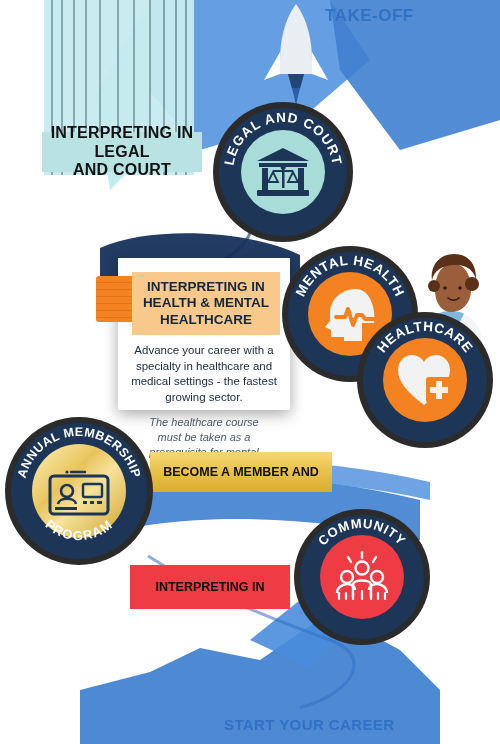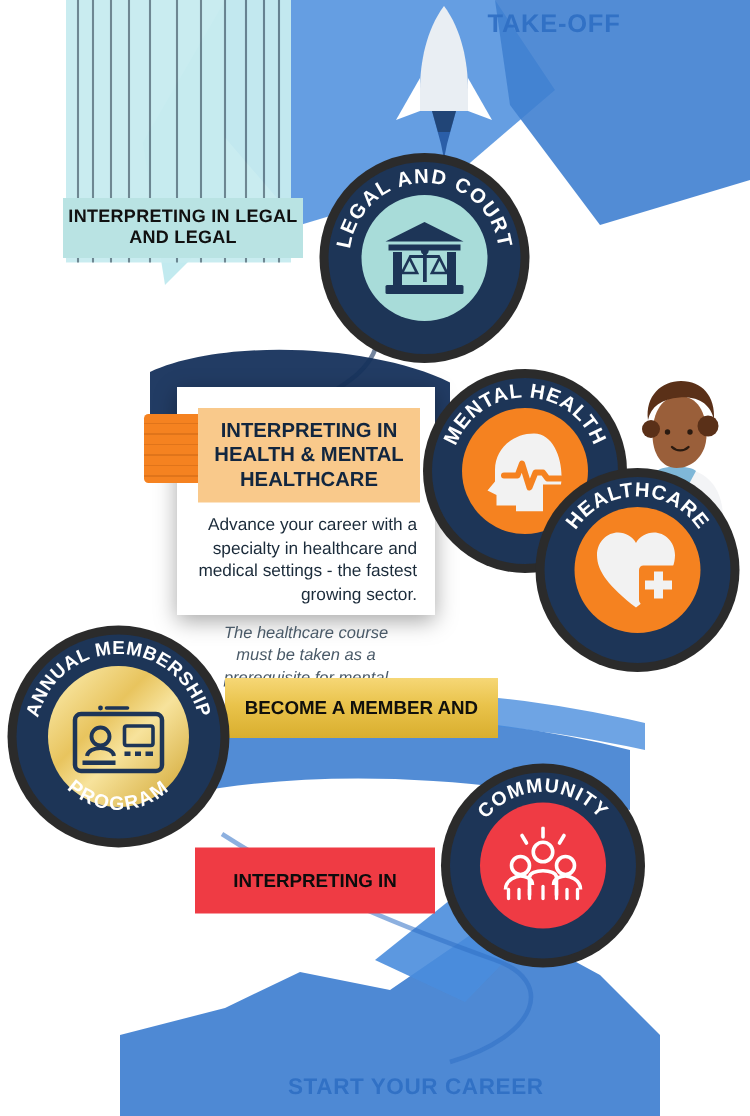--- a/index.html
+++ b/index.html
@@ -49,21 +49,21 @@
     display:flex;flex-direction:column;
     align-items:center;justify-content:center;
     text-align:center;
     font-weight:bold;
     line-height:1.15;
     color:#111111;
   }
   .banner-legal{
     background:#b9e3e3;
     color:#111;
-    font-size:12px;
+    font-size:16px;
     letter-spacing:.2px;
   }
   .banner-gold{
     background:linear-gradient(180deg,#f6d776 0%,#e9c34b 45%,#d9ae2e 100%);
     font-size:12.5px;color:#10100c;
   }
   .banner-red{
     background:#ef3b44;
     font-size:12.5px;color:#0c0c0c;
   }
@@ -88,21 +88,21 @@
     font-weight:bold;
     font-size:13.5px;
     line-height:1.22;
     text-align:center;
     padding:7px 6px 7px 6px;
     margin:14px 10px 0 14px;
   }
   .card .body{
     font-size:11.5px;
     color:#1b2b3a;
-    text-align:right;
+    text-align:center;
     line-height:1.35;
     padding:8px 12px 0 12px;
   }
   .card .note{
     font-size:11px;
     font-style:italic;
     color:#4a5a68;
     text-align:center;
     line-height:1.35;
     padding:10px 26px 0 26px;
@@ -116,20 +116,21 @@
     letter-spacing:.5px;
     opacity:.92;
   }
   .bottom-label{
     position:absolute;
     font-weight:bold;
     font-size:15px;
     color:#2f6fc4;
     letter-spacing:.4px;
     opacity:.92;
+    margin-left:32px;
   }
 </style>
 </head>
 <body>
 
 <div id="stage">
 
   <svg class="layer" viewBox="0 0 500 744" width="500" height="744" aria-hidden="true">
     <defs>
       <linearGradient id="goldg" x1="0" y1="0" x2="1" y2="1">
@@ -186,21 +187,21 @@
     <path d="M22 50 L6 78 L22 72 Z" fill="#ffffff"></path>
     <path d="M54 50 L70 78 L54 72 Z" fill="#ffffff"></path>
     <path d="M30 72 L46 72 L40 94 L38 104 L36 94 Z" fill="#2a5ea8"></path>
     <path d="M30 72 L46 72 L42 86 L34 86 Z" fill="#1d3557" opacity=".6"></path>
     <circle cx="38" cy="42" r="8" fill="#bfe9ee" opacity=".0"></circle>
   </svg>
   <div class="rocket-label" style="left:325px;top:6px;">TAKE-OFF</div>
 
   <div class="banner banner-legal" style="left:42px;top:132px;width:160px;height:40px;">
     <span>INTERPRETING IN LEGAL</span>
-    <span>AND LEGAL</span>
+    <span>AND COURT</span>
   </div>
 
   <div class="badge" style="left:219px;top:108px;width:128px;height:128px;">
     <div class="ring"></div>
     <div class="inner" style="inset:22px;background:#a8dcd9;">
       <svg width="56" height="52" viewBox="0 0 56 52">
         <path d="M28 2 L54 15 L2 15 Z" fill="#1d3557"></path>
         <rect x="4" y="17" width="48" height="4" fill="#1d3557"></rect>
         <rect x="7" y="22" width="6" height="22" fill="#1d3557"></rect>
         <rect x="43" y="22" width="6" height="22" fill="#1d3557"></rect>

